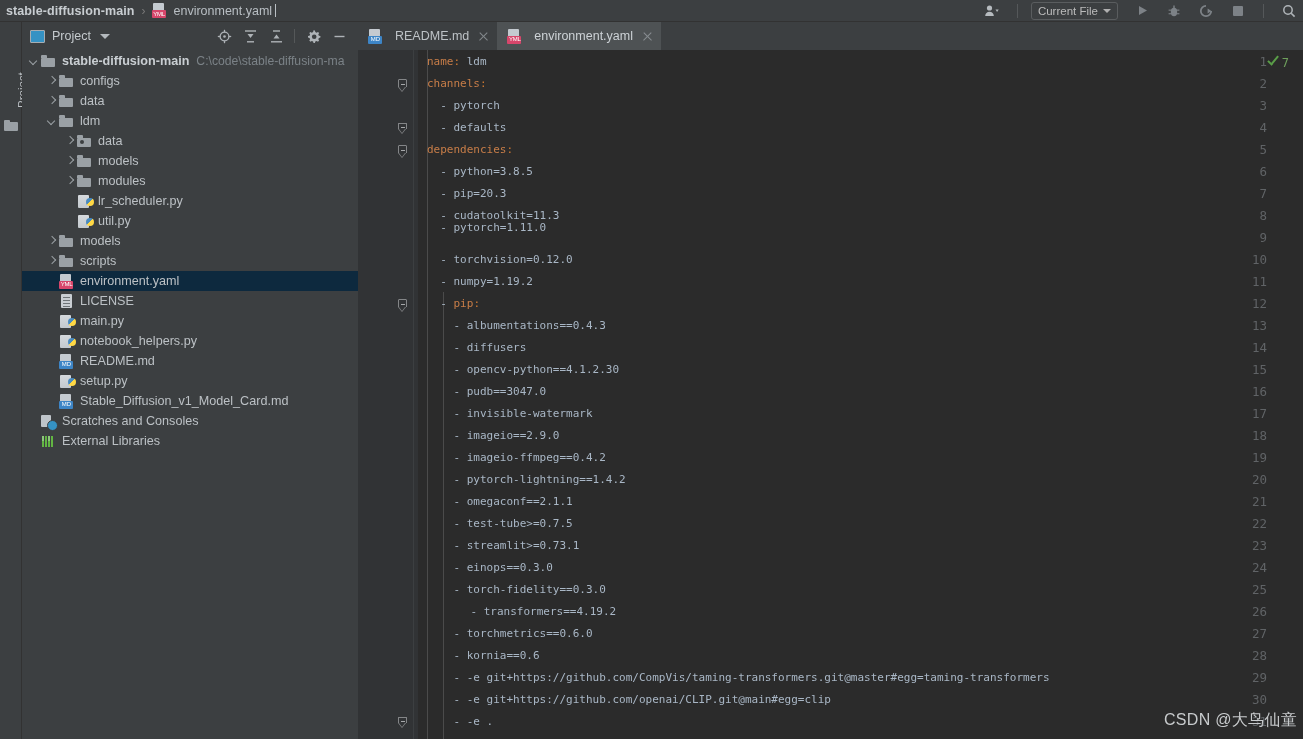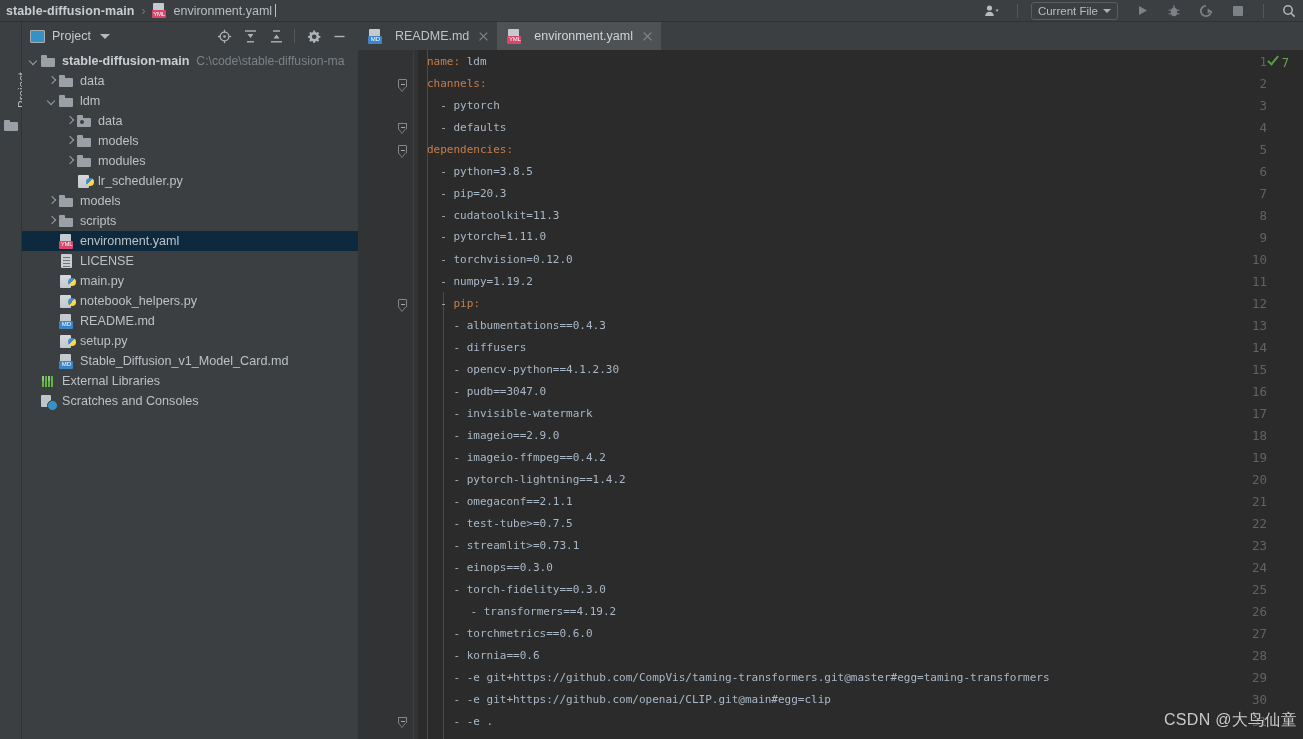--- a/index.html
+++ b/index.html
@@ -402,20 +402,25 @@
     <div class="tree" id="tree">
         <div class="trow" style="padding-left: 6px;">
           <span class="chev open"></span>
           <span class="ico ico-folder"></span>
           <span class="tlabel bold">stable-diffusion-main</span>
           <span class="tpath">C:\code\stable-diffusion-ma</span>
         </div>
         <div class="trow" style="padding-left: 24px;">
           <span class="chev"></span>
           <span class="ico ico-folder"></span>
+          <span class="tlabel">configs</span>
+        </div>
+        <div class="trow" style="padding-left: 24px;">
+          <span class="chev"></span>
+          <span class="ico ico-folder"></span>
           <span class="tlabel">data</span>
         </div>
         <div class="trow" style="padding-left: 24px;">
           <span class="chev open"></span>
           <span class="ico ico-folder"></span>
           <span class="tlabel">ldm</span>
         </div>
         <div class="trow" style="padding-left: 42px;">
           <span class="chev"></span>
           <span class="ico ico-folder-dot">
@@ -431,20 +436,25 @@
         <div class="trow" style="padding-left: 42px;">
           <span class="chev"></span>
           <span class="ico ico-folder"></span>
           <span class="tlabel">modules</span>
         </div>
         <div class="trow" style="padding-left: 42px;">
           <span class="chev none"></span>
           <span class="ico ico-py"></span>
           <span class="tlabel">lr_scheduler.py</span>
         </div>
+        <div class="trow" style="padding-left: 42px;">
+          <span class="chev none"></span>
+          <span class="ico ico-py"></span>
+          <span class="tlabel">util.py</span>
+        </div>
         <div class="trow" style="padding-left: 24px;">
           <span class="chev"></span>
           <span class="ico ico-folder"></span>
           <span class="tlabel">models</span>
         </div>
         <div class="trow" style="padding-left: 24px;">
           <span class="chev"></span>
           <span class="ico ico-folder"></span>
           <span class="tlabel">scripts</span>
         </div>
@@ -484,27 +494,27 @@
         </div>
         <div class="trow" style="padding-left: 24px;">
           <span class="chev none"></span>
           <span class="ico ico-md">
             <i>MD</i>
           </span>
           <span class="tlabel">Stable_Diffusion_v1_Model_Card.md</span>
         </div>
         <div class="trow" style="padding-left: 6px;">
           <span class="chev none"></span>
+          <span class="ico ico-scr"></span>
+          <span class="tlabel">Scratches and Consoles</span>
+        </div>
+        <div class="trow" style="padding-left: 6px;">
+          <span class="chev none"></span>
           <span class="ico ico-lib"></span>
           <span class="tlabel">External Libraries</span>
-        </div>
-        <div class="trow" style="padding-left: 6px;">
-          <span class="chev none"></span>
-          <span class="ico ico-scr"></span>
-          <span class="tlabel">Scratches and Consoles</span>
         </div>
       </div>
   </div>
 
   <div class="editor-area">
     <div class="tabbar" id="tabbar">
         <div class="etab">
           <span class="ico ico-md">
             <i>MD</i>
           </span>
@@ -581,21 +591,21 @@
         <div class="iguide" style="left: 84.88px; top: 242px; height: 689px;"></div>
         <div class="code" id="code">
           <div class="cline" style="top: 1px; left: 9px;"><span class="k-key">name</span><span class="k-col">: </span><span class="k-val">ldm</span></div>
           <div class="cline" style="top: 23px; left: 9px;"><span class="k-key">channels</span><span class="k-col">:</span></div>
           <div class="cline" style="top: 45px; left: 9px;"><span class="k-val">  - pytorch</span></div>
           <div class="cline" style="top: 67px; left: 9px;"><span class="k-val">  - defaults</span></div>
           <div class="cline" style="top: 89px; left: 9px;"><span class="k-key">dependencies</span><span class="k-col">:</span></div>
           <div class="cline" style="top: 111px; left: 9px;"><span class="k-val">  - python=3.8.5</span></div>
           <div class="cline" style="top: 133px; left: 9px;"><span class="k-val">  - pip=20.3</span></div>
           <div class="cline" style="top: 155px; left: 9px;"><span class="k-val">  - </span><span class="k-val sq">cudatoolkit</span><span class="k-val">=11.3</span></div>
-          <div class="cline" style="top: 176px; left: 9px;"><span class="k-val">  - pytorch=1.11.0</span></div>
+          <div class="cline" style="top: 167px; left: 9px;"><span class="k-val">  - pytorch=1.11.0</span></div>
           <div class="cline" style="top: 199px; left: 9px;"><span class="k-val">  - torchvision=0.12.0</span></div>
           <div class="cline" style="top: 221px; left: 9px;"><span class="k-val">  - numpy=1.19.2</span></div>
           <div class="cline" style="top: 243px; left: 9px;"><span class="k-val">  - </span><span class="k-key">pip</span><span class="k-col">:</span></div>
           <div class="cline" style="top: 265px; left: 9px;"><span class="k-val">    - </span><span class="k-val sq">albumentations</span><span class="k-val">==0.4.3</span></div>
           <div class="cline" style="top: 287px; left: 9px;"><span class="k-val">    - diffusers</span></div>
           <div class="cline" style="top: 309px; left: 9px;"><span class="k-val">    - opencv-python==4.1.2.30</span></div>
           <div class="cline" style="top: 331px; left: 9px;"><span class="k-val">    - pudb==3047.0</span></div>
           <div class="cline" style="top: 353px; left: 9px;"><span class="k-val">    - invisible-watermark</span></div>
           <div class="cline" style="top: 375px; left: 9px;"><span class="k-val">    - imageio==2.9.0</span></div>
           <div class="cline" style="top: 397px; left: 9px;"><span class="k-val">    - imageio-ffmpeg==0.4.2</span></div>

